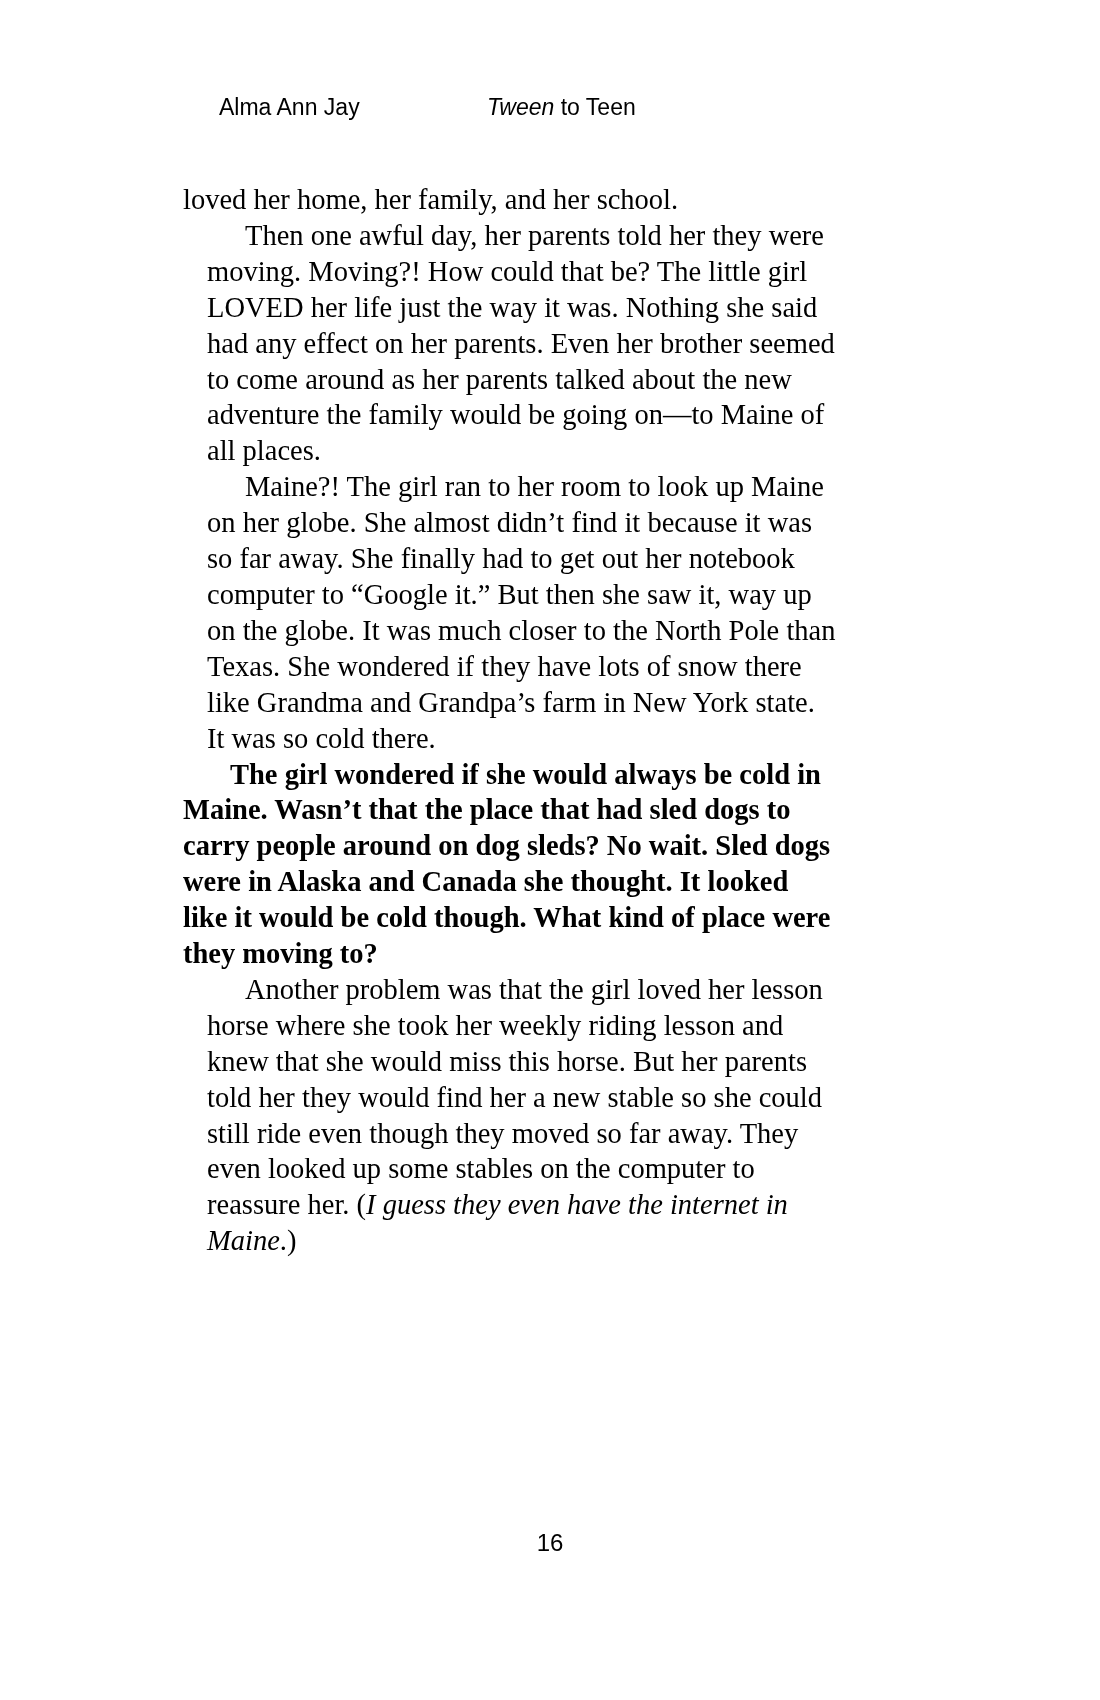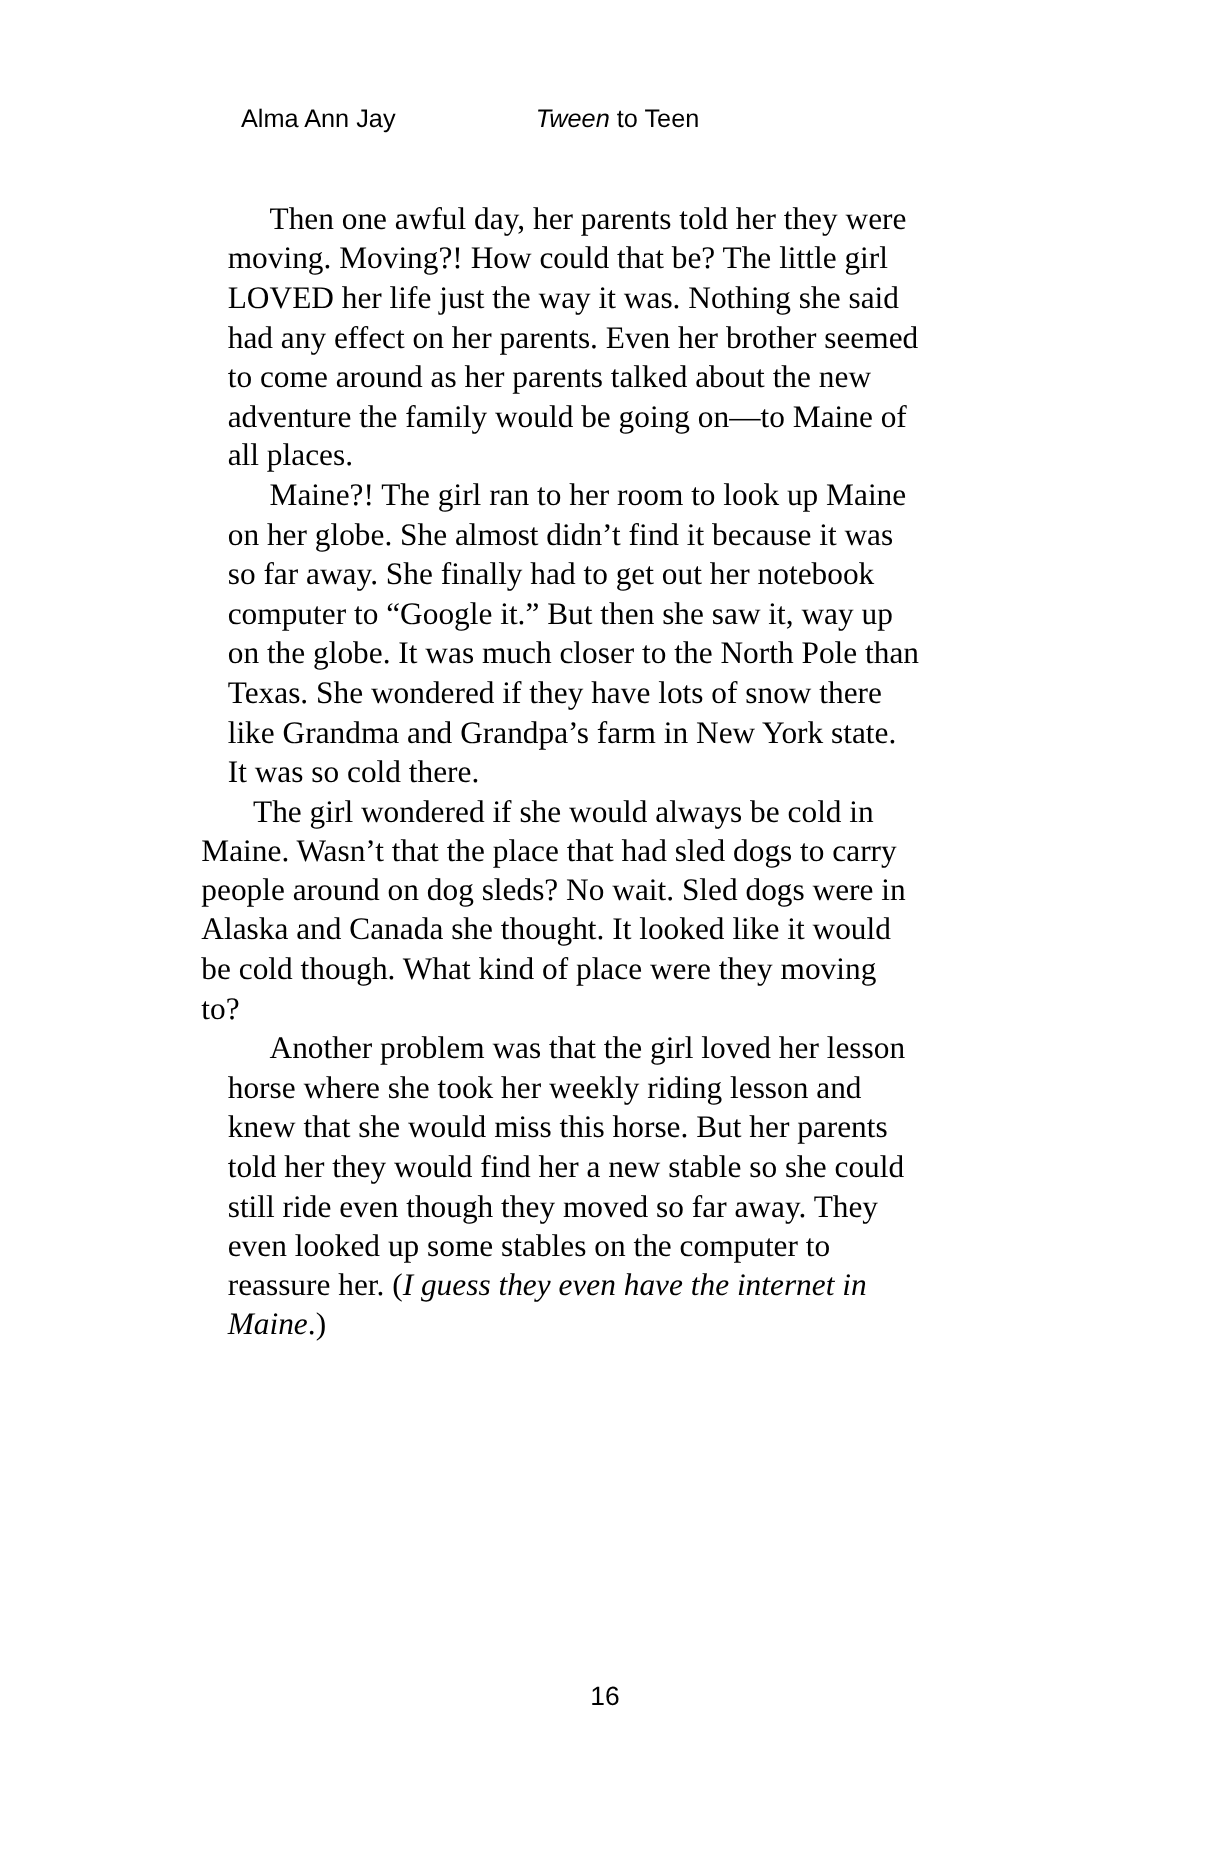--- a/index.html
+++ b/index.html
@@ -60,20 +60,21 @@
   .body-block p {
     margin: 0;
     padding: 0;
   }
   .body-block p.indent {
     text-indent: 38px;
     margin-left: 24px;
   }
   .body-block p.indent-wide {
     text-indent: 47px;
+    font-weight: bold;
   }
   .body-block p.no-indent {
     text-indent: 0;
   }
   .ital {
     font-style: italic;
   }
 
   
   .folio {
@@ -92,20 +93,21 @@
 <body>
 
 <div class="page">
 
   <div class="running-header">
     <span class="author">Alma Ann Jay</span><span class="booktitle"><span class="ital">Tween</span><span> to Teen</span></span>
   </div>
 
   <div class="body-block">
 
+    <p class="no-indent">loved her home, her family, and her school.</p>
 
     <p class="indent">Then one awful day, her parents told her they were moving. Moving?! How could that be? The little girl LOVED her life just the way it was. Nothing she said had any effect on her parents. Even her brother seemed to come around as her parents talked about the new adventure the family would be going on—to Maine of all places.</p>
 
     <p class="indent">Maine?! The girl ran to her room to look up Maine on her globe. She almost didn’t find it because it was so far away. She finally had to get out her notebook computer to “Google it.” But then she saw it, way up on the globe. It was much closer to the North Pole than Texas. She wondered if they have lots of snow there like Grandma and Grandpa’s farm in New York state. It was so cold there.</p>
 
     <p class="indent-wide">The girl wondered if she would always be cold in Maine. Wasn’t that the place that had sled dogs to carry people around on dog sleds? No wait. Sled dogs were in Alaska and Canada she thought. It looked like it would be cold though. What kind of place were they moving to?</p>
 
     <p class="indent"><span>Another problem was that the girl loved her lesson horse where she took her weekly riding lesson and knew that she would miss this horse. But her parents told her they would find her a new stable so she could still ride even though they moved so far away. They even looked up some stables on the computer to reassure her. (</span><span class="ital">I guess they even have the internet in Maine</span><span>.)</span></p>
 
 

